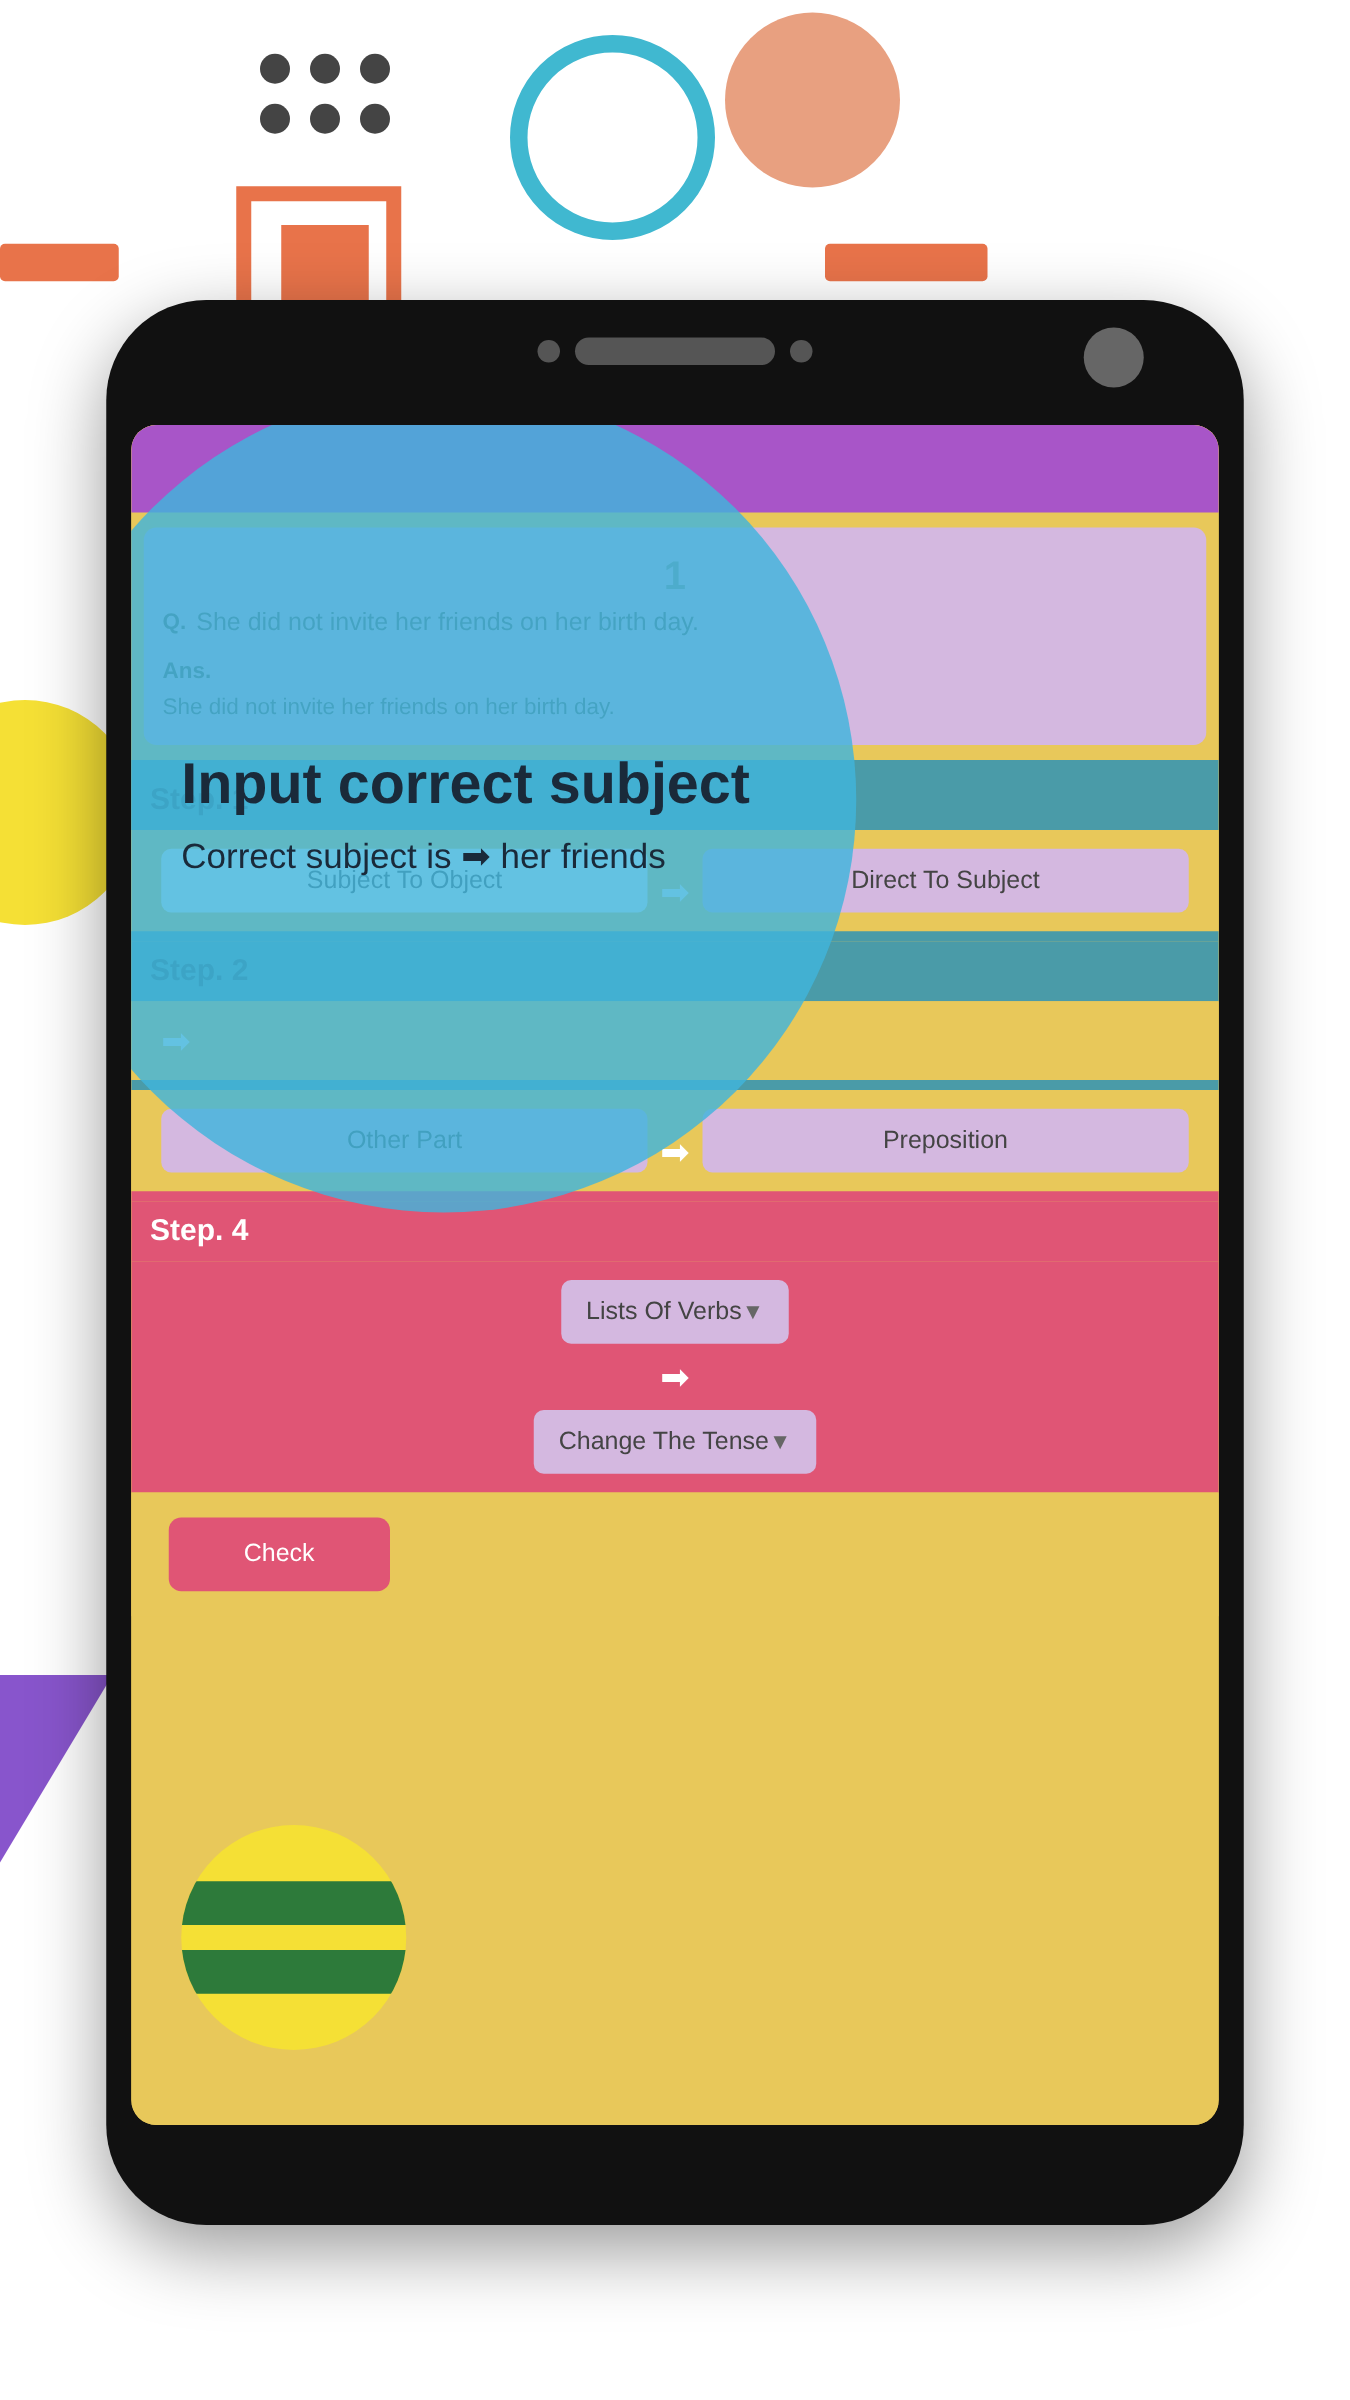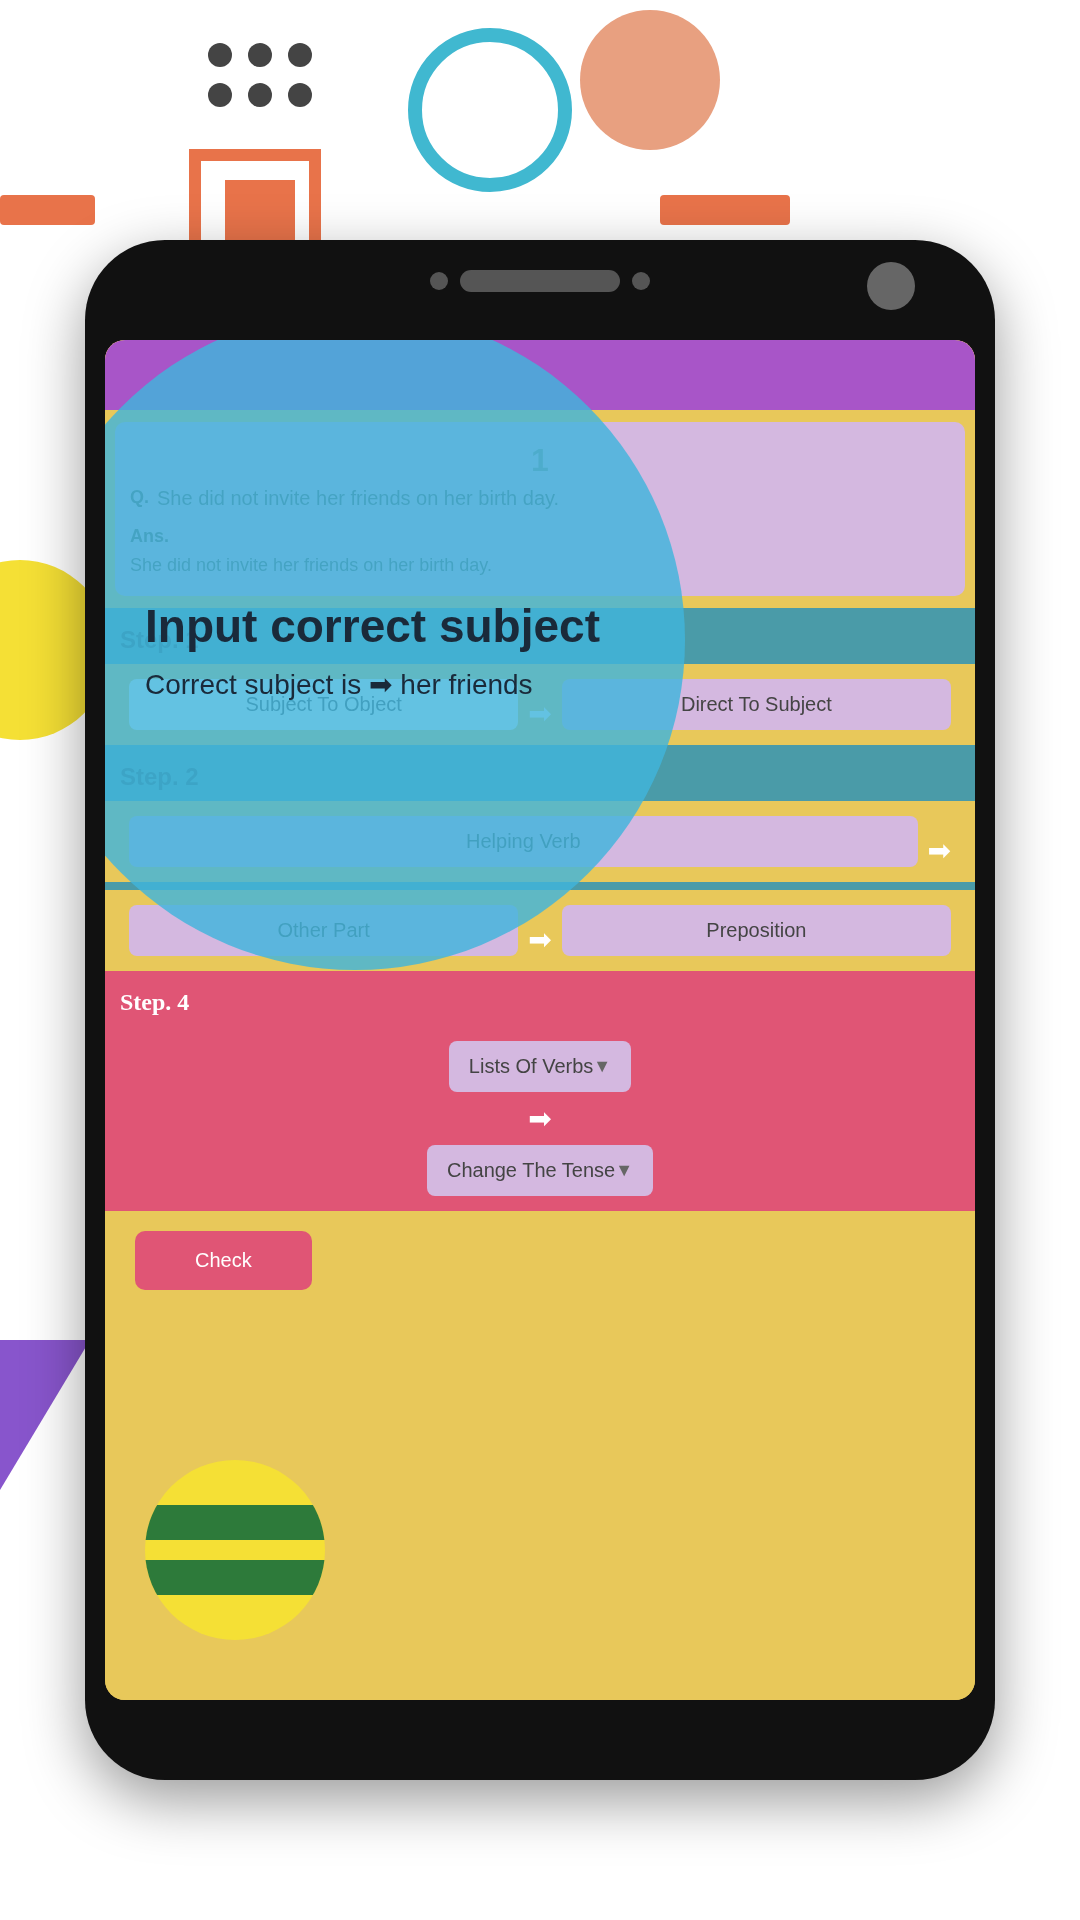--- a/index.html
+++ b/index.html
@@ -172,21 +172,20 @@
     .arrow-icon {
       font-size: 28px;
       color: #ffffff;
       flex-shrink: 0;
     }
 
     
     .step4-header {
       background: #e05575;
       padding: 10px 15px;
-      font-family: Liberation Serif, serif;
     }
 
     .step4-title {
       font-size: 24px;
       font-weight: bold;
       color: #fff;
     }
 
     .step4-content {
       background: #e05575;
@@ -401,21 +400,20 @@
           <button class="btn-white">Subject To Object</button>
           <span class="arrow-icon">➡</span>
           <button class="btn-lavender">Direct To Subject</button>
         </div>
 
         <div class="teal-divider"></div>
         <div class="step-header">
           <span class="step-title">Step. 2</span>
         </div>
         <div class="step-content">
-          <button class="btn-lavender">Helping Verb</button>
           <span class="arrow-icon">➡</span>
         </div>
 
         <div class="teal-divider"></div>
         <div class="step-content">
           <button class="btn-lavender">Other Part</button>
           <span class="arrow-icon">➡</span>
           <button class="btn-lavender">Preposition</button>
         </div>
 

